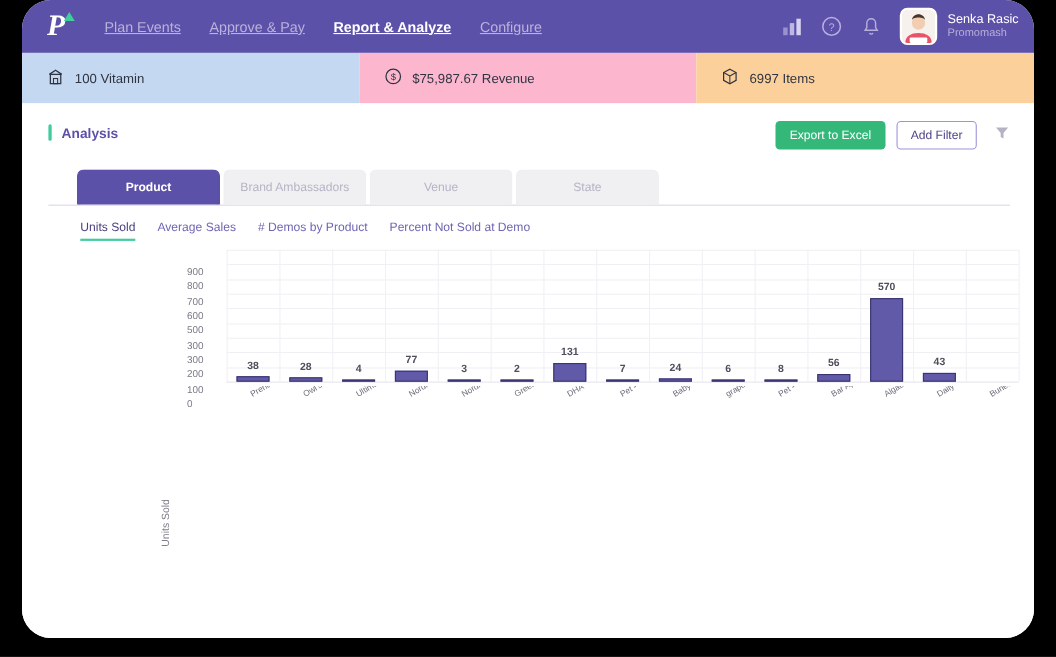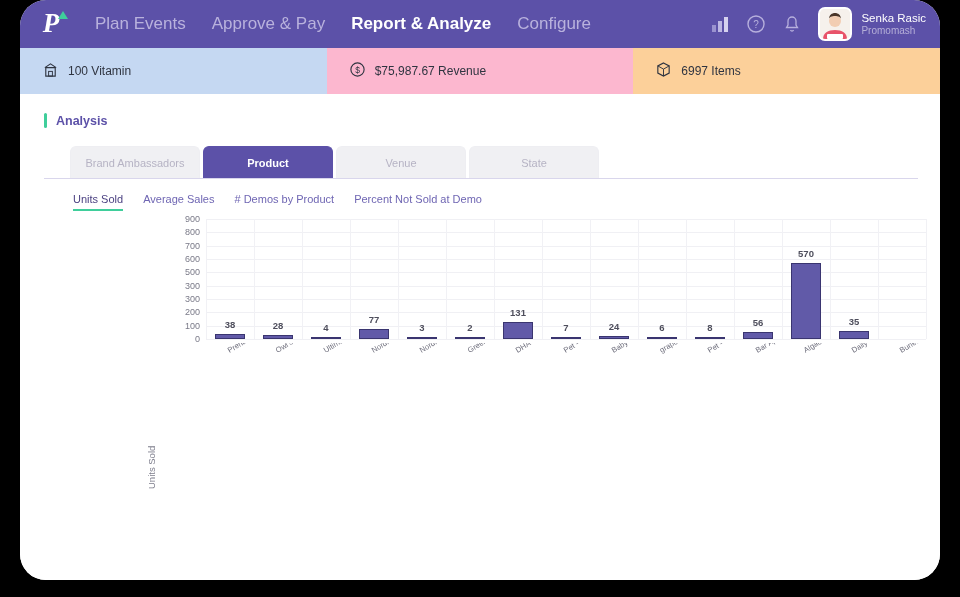--- a/index.html
+++ b/index.html
@@ -36,22 +36,22 @@
     transform: translateY(-1px);
   }
   #logo .tri {
     position: absolute; right: 14px; top: 11px;
     width: 0; height: 0;
     border-left: 5px solid transparent;
     border-right: 5px solid transparent;
     border-bottom: 8px solid #3fce9b;
   }
   .navlink {
-    color: #b9b2dd; font-size: 17px; padding: 0 13px;
-    cursor: pointer; white-space: nowrap;
+    color: #b9b2dd; font-size: 13px; padding: 0 13px;
+    cursor: pointer; white-space: nowrap; text-decoration: underline;
   }
   .navlink.active { color: #ffffff; font-weight: bold; }
   #navright {
     margin-left: auto; display: flex; align-items: center;
     padding-right: 14px; gap: 16px;
   }
   .navicon { width: 20px; height: 20px; display:block; cursor:pointer; }
   #avatarwrap { display: flex; align-items: center; gap: 9px; cursor: pointer; }
   #avatar {
     width: 34px; height: 34px; border-radius: 7px;
@@ -121,21 +121,21 @@
 
   
   #chartwrap { position: relative; height: 270px; margin-top: 8px; }
   #ylabel {
     position: absolute; left: 126px; top: 270px;
     transform: rotate(-90deg); transform-origin: left top;
     font-size: 9.5px; color: #7d7d8c; white-space: nowrap;
   }
   .ytick {
     position: absolute; right: 0; font-size: 9px; color: #7a7a88;
-    text-align: right; width: 30px; transform: translateY(-5px);
+    width: 30px; transform: translateY(-5px); margin-top: 20px;
   }
   #plot {
     position: absolute; left: 186px; top: 0; width: 720px; height: 120px;
   }
   .gridline { position: absolute; left: 0; width: 720px; height: 1px; background: #f0f0f4; }
   .vline { position: absolute; top: 0; width: 1px; height: 120px; background: #f1f1f5; }
   #axis0 { position: absolute; left: 0; width: 720px; height: 1px; background: #dcdce3; top: 120px; }
   .bar {
     position: absolute; bottom: 0;
     background: #615aa8; border: 1px solid #3a3570;
@@ -248,25 +248,34 @@
     </div>
   </div>
 
   <div id="content">
 
     <div id="analysis-row">
       <div id="analysis-title">
         <span id="analysis-bar"></span>
         <span>Analysis</span>
       </div>
+      <div id="actionbtns">
+        <button id="export-btn">Export to Excel</button>
+        <button id="addfilter-btn">Add Filter</button>
+        <span id="funnel-icon">
+          <svg width="14" height="14" viewBox="0 0 14 14">
+              <path d="M1.5 2h11l-4.2 5v5l-2.6-1.4V7z" fill="#b5b2c4"></path>
+            </svg>
+        </span>
+      </div>
     </div>
 
     <div id="tabs">
+      <div class="tab active">Product</div>
       <div class="tab">Brand Ambassadors</div>
-      <div class="tab active">Product</div>
       <div class="tab">Venue</div>
       <div class="tab">State</div>
     </div>
     <div id="tabline"></div>
 
     <div id="subtabs">
       <div class="subtab active">Units Sold</div>
       <div class="subtab">Average Sales</div>
       <div class="subtab"># Demos by Product</div>
       <div class="subtab">Percent Not Sold at Demo</div>
@@ -334,21 +343,21 @@
           <div class="barval" style="left: 408px; top: 101.8px;">24</div>
           <div class="bar" style="left: 441px; width: 30px; height: 2px; background: rgb(97, 90, 168);"></div>
           <div class="barval" style="left: 456px; top: 103px;">6</div>
           <div class="bar" style="left: 489px; width: 30px; height: 2px; background: rgb(97, 90, 168);"></div>
           <div class="barval" style="left: 504px; top: 103px;">8</div>
           <div class="bar" style="left: 537px; width: 30px; height: 7.46667px; background: rgb(97, 90, 168);"></div>
           <div class="barval" style="left: 552px; top: 97.5333px;">56</div>
           <div class="bar" style="left: 585px; width: 30px; height: 76px; background: rgb(97, 90, 168);"></div>
           <div class="barval" style="left: 600px; top: 29px;">570</div>
           <div class="bar" style="left: 633px; width: 30px; height: 7.73333px; background: rgb(97, 90, 168);"></div>
-          <div class="barval" style="left: 648px; top: 97.2667px;">35</div>
+          <div class="barval" style="left: 648px; top: 97.2667px;">43</div>
         </div>
       <div id="xlabels">
           <div class="xlabel" style="left: 20px; top: 4px;">Prenatal DHA - strawberry - 90 ct. - MSRP $28.95</div>
           <div class="xlabel" style="left: 68px; top: 4px;">Owl's Brew Product #3</div>
           <div class="xlabel" style="left: 116px; top: 4px;">Ultimate Omega Junior - strawberry - 90 ct. - MSRP $29.95</div>
           <div class="xlabel" style="left: 164px; top: 4px;">Nordic Probiotic Sport - unflavored - 60 ct. - MSRP $29.95</div>
           <div class="xlabel" style="left: 212px; top: 4px;">Nordic Flora Probiotic Pixies - Rad Berry - 30 pk. - MSRP $27.95</div>
           <div class="xlabel" style="left: 260px; top: 4px;">Greens 2 oz - 6 Servings</div>
           <div class="xlabel" style="left: 308px; top: 4px;">DHA - strawberry - 180 ct. - MSRP $49.95</div>
           <div class="xlabel" style="left: 356px; top: 4px;">Pet - Omega-3 Pet - unflavored - 8 oz. - MSRP $23.95</div>

